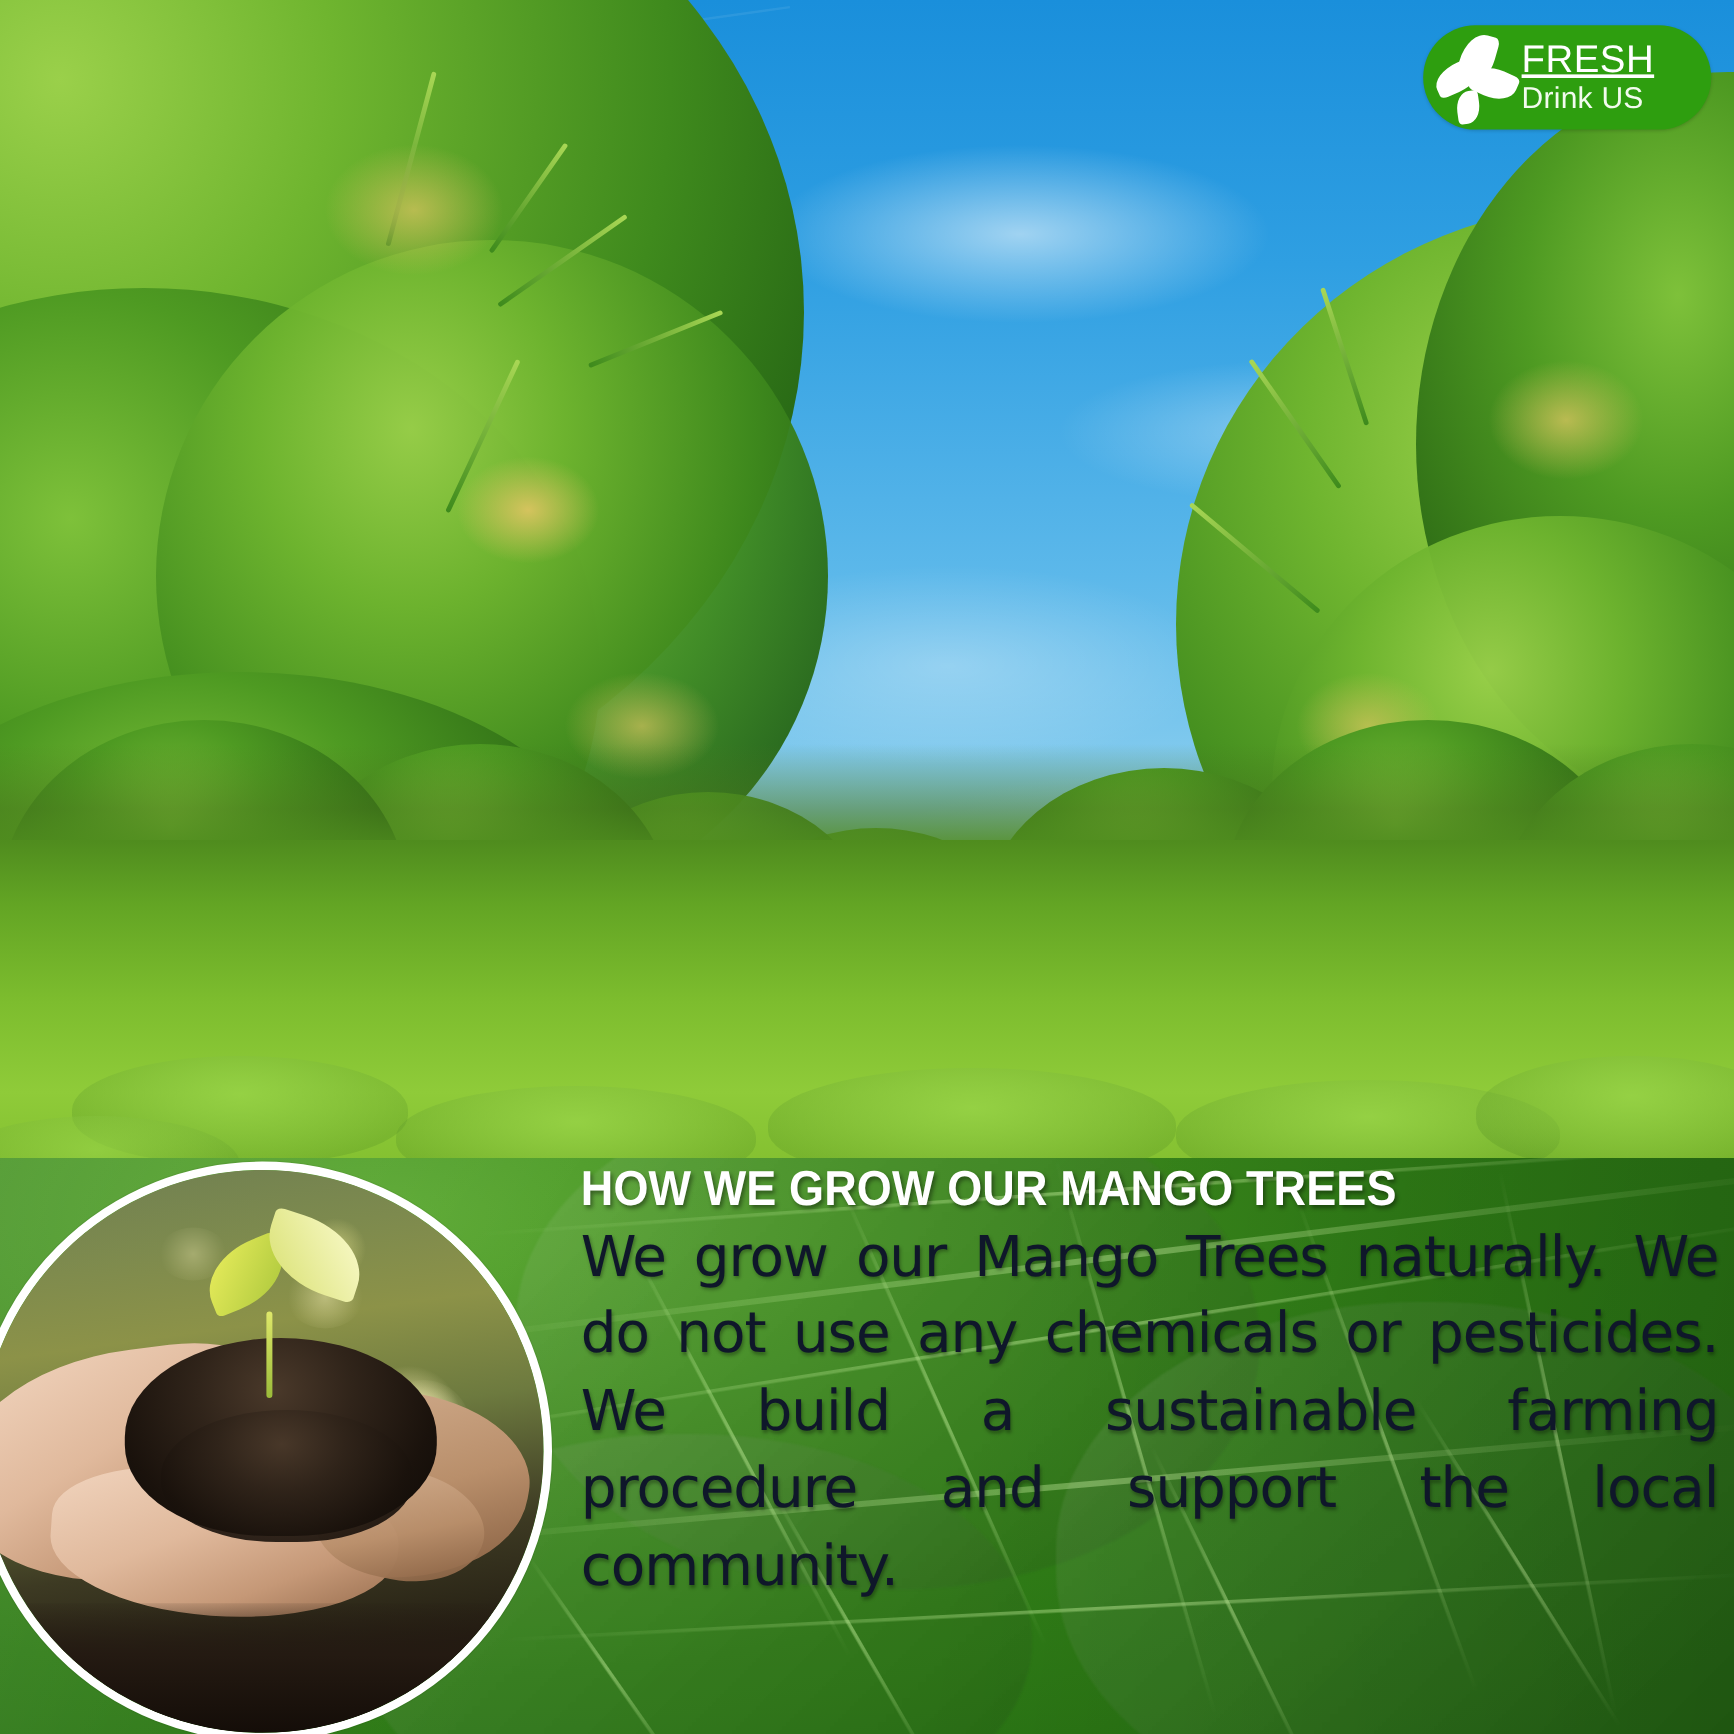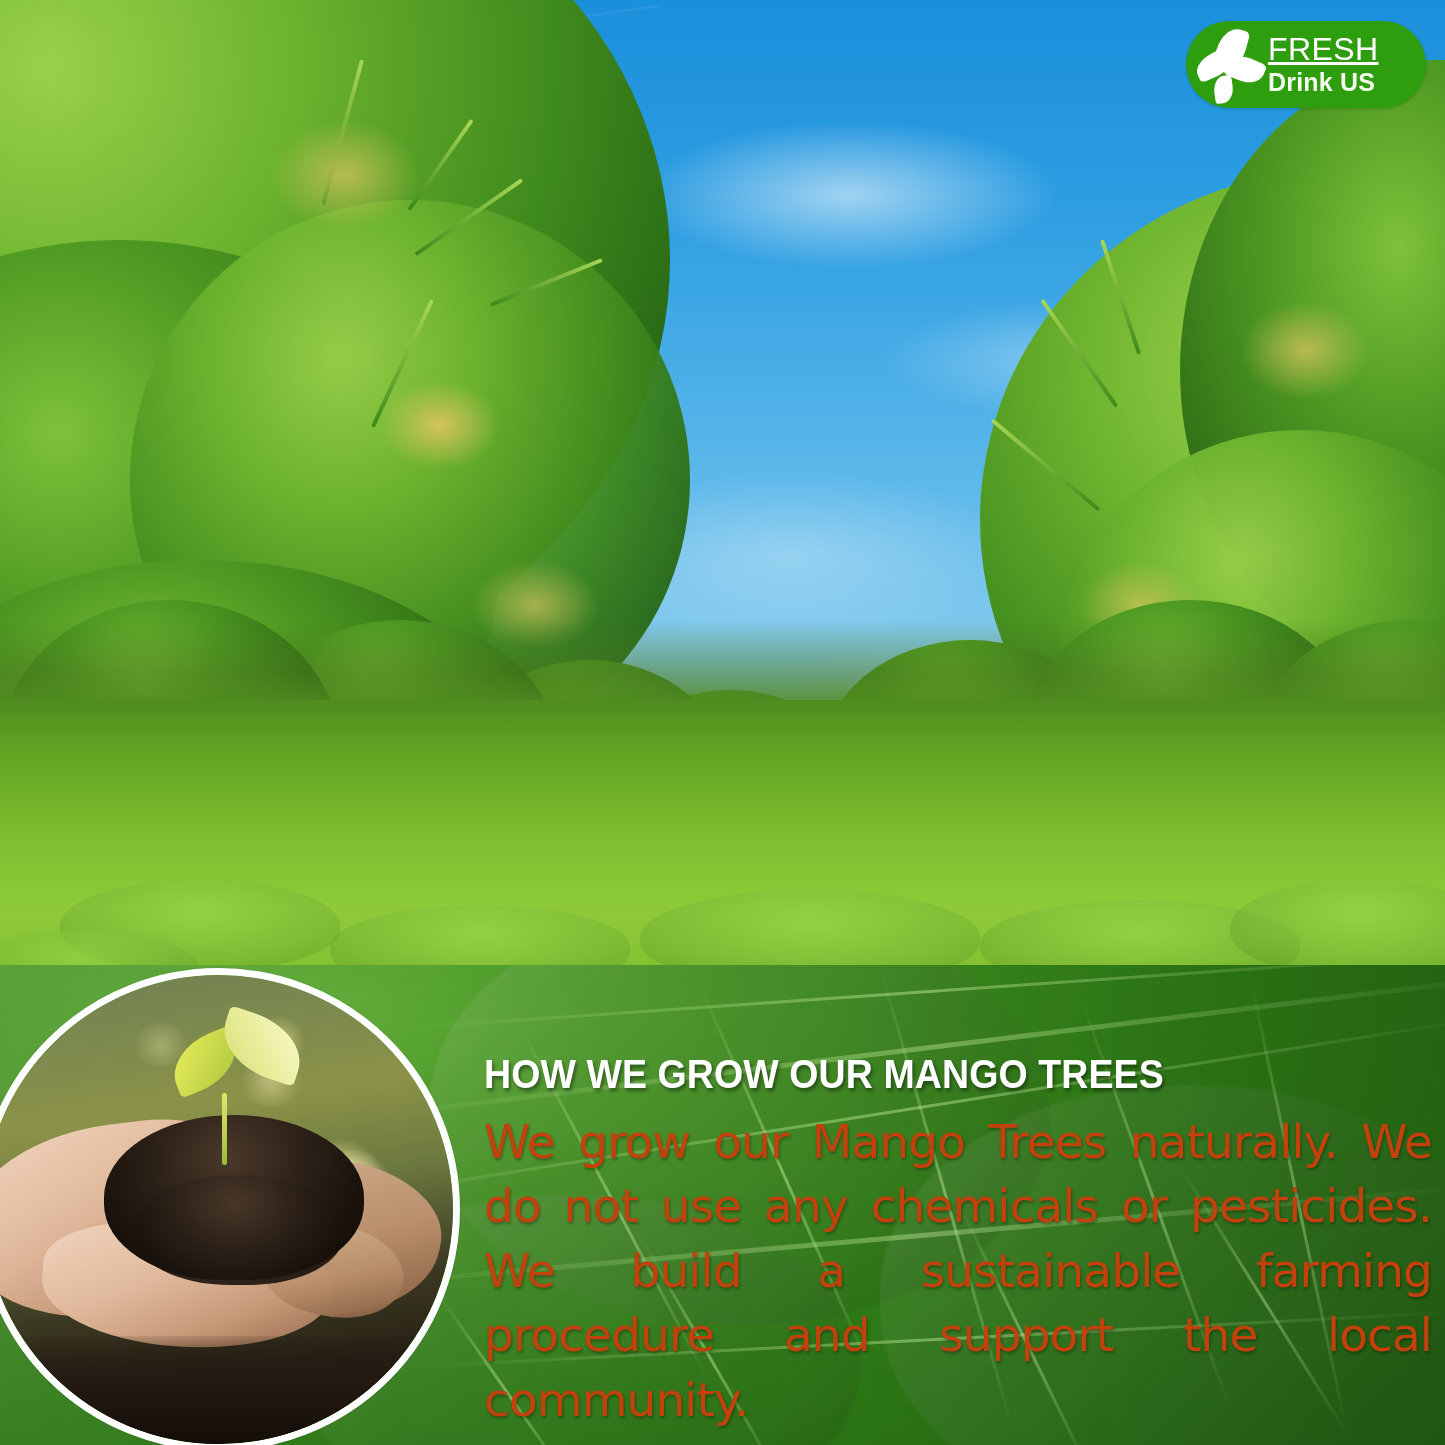--- a/index.html
+++ b/index.html
@@ -68,40 +68,40 @@
   .hand.shadow { background:linear-gradient(155deg,#d9b698,#b98f6b 55%,#7d5639 100%); }
   .soil { position:absolute; border-radius:50% 50% 46% 46%;
     background:radial-gradient(ellipse at 48% 26%, #4a392a 0%, #30241a 34%, #1a120c 70%, #0d0906 100%); }
   .soil-floor { position:absolute; left:0; right:0; bottom:0; height:108px;
     background:linear-gradient(180deg, rgba(35,26,18,.1), #241a12 40%, #140d08 100%); }
   .sprout-stem { position:absolute; width:5px; border-radius:3px;
     background:linear-gradient(180deg,#dfe86a,#9bbb3a); }
   .sprout-leaf { position:absolute; border-radius:72% 8% 72% 8%; }
 
   
-  #text-col { position:absolute; left:484px; top:1053px; width:948px; }
+  #text-col { position:absolute; left:484px; top:969px; width:948px; }
   #heading { font-size:41px; font-weight:700; letter-spacing:.1px; color:#ffffff;
     font-family:"Liberation Sans Narrow","Liberation Sans", sans-serif;
     transform:scaleX(.915); transform-origin:left center; white-space:nowrap;
     text-shadow:2px 3px 4px rgba(0,0,0,.42); line-height:1.05; }
-  #body-text { margin-top:14px; font-size:47px; line-height:1.37; color:#c2410c;
+  #body-text { margin-top:4px; font-size:47px; line-height:1.37; color:#0f172a;
     text-align:justify; text-align-last:left; font-weight:400;
     font-family:"DejaVu Sans","Liberation Sans", sans-serif;
     letter-spacing:-.9px; word-spacing:1px;
     text-shadow:1px 2px 3px rgba(0,0,0,.33); }
 
   
   #logo { position:absolute; left:1186px; top:21px; width:240px; height:87px;
     background:#2e9e0f; border-radius:44px; display:flex; align-items:center; overflow:hidden;
     box-shadow:0 1px 3px rgba(0,0,0,.18); }
   #logo-mark { width:80px; height:87px; position:relative; flex:none; }
   #logo-mark .lf { position:absolute; background:#ffffff; border-radius:60% 15% 60% 15%; }
   #logo-text { display:flex; flex-direction:column; justify-content:center; padding-left:2px; }
   #logo-fresh { color:#ffffff; font-size:32px; font-weight:400; letter-spacing:.4px; line-height:1;text-decoration:underline; }
-  #logo-drink { color:#f2fbee; font-size:25px; font-weight:700; letter-spacing:.2px; line-height:1.12; margin-top:3px; }
+  #logo-drink { color:#f2fbee; font-size:25px; font-weight:400; letter-spacing:.2px; line-height:1.12; margin-top:3px; }
 </style>
 </head>
 <body>
 
 <div id="page">
 
   <div id="photo">
     <div class="sky"></div>
 
     <div class="sky-cloud" style="left:640px;top:120px;width:420px;height:150px;"></div>

